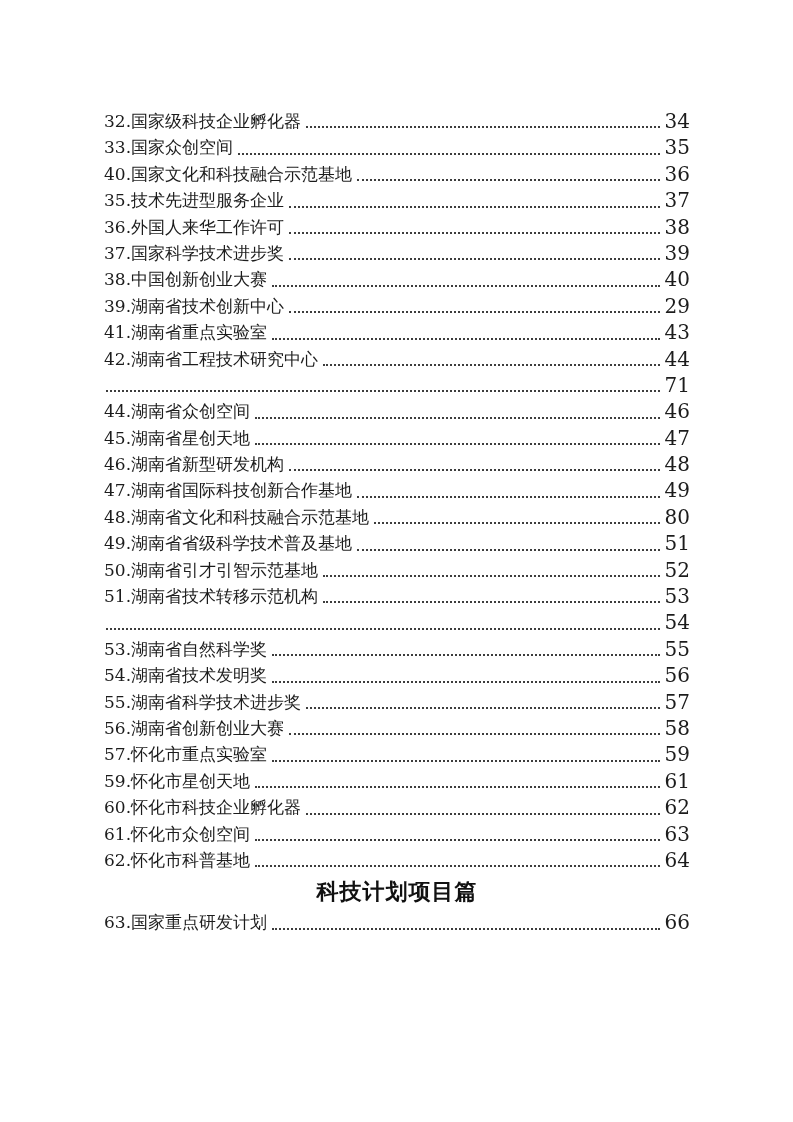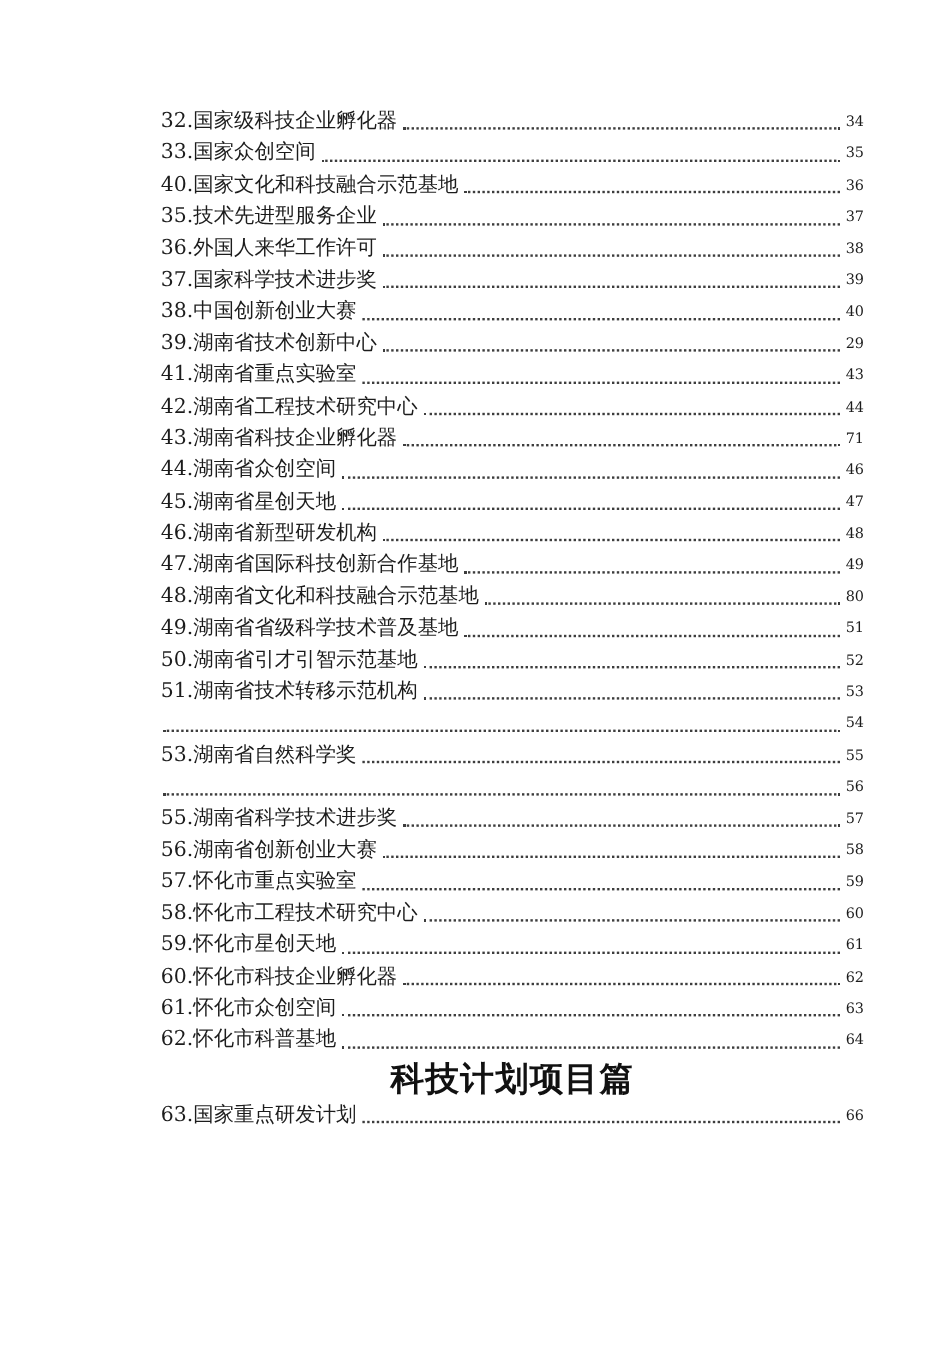--- a/index.html
+++ b/index.html
@@ -12,23 +12,22 @@
     width: 793px;
     height: 1122px;
     background: var(--page-bg, #ffffff);
     color: var(--text-color, #1c1c1c);
     font-family: "DejaVu Serif", "Liberation Serif", serif;
     overflow: hidden;
   }
   .toc-content {
     position: absolute;
     left: 104px;
-    top: 88px;
+    top: 108px;
     width: 586px;
-    margin-left: 30px;
   }
   .toc-row {
     display: flex;
     height: 26.4px;
     line-height: 26.4px;
     font-size: 17px;
     white-space: nowrap;
   }
   .toc-label {
     flex: 0 0 auto;
@@ -37,31 +36,31 @@
   .dot-leader {
     flex: 1 1 auto;
     align-self: flex-end;
     height: 0;
     margin: 0 2px 6px 2px;
     border-bottom: 2px dotted var(--dot-color, #3d3d3d);
   }
   .toc-page-num {
     flex: 0 0 auto;
     padding-left: 3px;
-    font-size: 12px;
+    font-size: 20px;
   }
   .section-heading {
     height: 33px;
     line-height: 33px;
     margin-top: 2px;
     margin-bottom: 1px;
     text-align: center;
     font-family: "DejaVu Sans", "Liberation Sans", sans-serif;
     font-weight: 700;
-    font-size: 28px;
+    font-size: 22px;
     color: var(--heading-color, #111111);
     letter-spacing: 1px;
   }
 </style>
 </head>
 <body>
 
 <div class="page" style="--page-bg: #ffffff; --text-color: #1c1c1c; --heading-color: #111111; --dot-color: #3d3d3d;">
   <div class="toc-content" id="toc-root">
   <div class="toc-row">
@@ -119,21 +118,20 @@
     <span class="toc-page-num">43</span>
   </div>
 
   <div class="toc-row">
     <span class="toc-label">42.湖南省工程技术研究中心</span>
     <span class="dot-leader"></span>
     <span class="toc-page-num">44</span>
   </div>
 
   <div class="toc-row">
-    <span class="toc-label">43.湖南省科技企业孵化器</span>
     <span class="dot-leader"></span>
     <span class="toc-page-num">71</span>
   </div>
 
   <div class="toc-row">
     <span class="toc-label">44.湖南省众创空间</span>
     <span class="dot-leader"></span>
     <span class="toc-page-num">46</span>
   </div>
 
@@ -184,20 +182,21 @@
     <span class="toc-page-num">54</span>
   </div>
 
   <div class="toc-row">
     <span class="toc-label">53.湖南省自然科学奖</span>
     <span class="dot-leader"></span>
     <span class="toc-page-num">55</span>
   </div>
 
   <div class="toc-row">
+    <span class="toc-label">54.湖南省技术发明奖</span>
     <span class="dot-leader"></span>
     <span class="toc-page-num">56</span>
   </div>
 
   <div class="toc-row">
     <span class="toc-label">55.湖南省科学技术进步奖</span>
     <span class="dot-leader"></span>
     <span class="toc-page-num">57</span>
   </div>
 
@@ -206,25 +205,20 @@
     <span class="dot-leader"></span>
     <span class="toc-page-num">58</span>
   </div>
 
   <div class="toc-row">
     <span class="toc-label">57.怀化市重点实验室</span>
     <span class="dot-leader"></span>
     <span class="toc-page-num">59</span>
   </div>
 
-  <div class="toc-row">
-    <span class="toc-label">58.怀化市工程技术研究中心</span>
-    <span class="dot-leader"></span>
-    <span class="toc-page-num">60</span>
-  </div>
 
   <div class="toc-row">
     <span class="toc-label">59.怀化市星创天地</span>
     <span class="dot-leader"></span>
     <span class="toc-page-num">61</span>
   </div>
 
   <div class="toc-row">
     <span class="toc-label">60.怀化市科技企业孵化器</span>
     <span class="dot-leader"></span>

